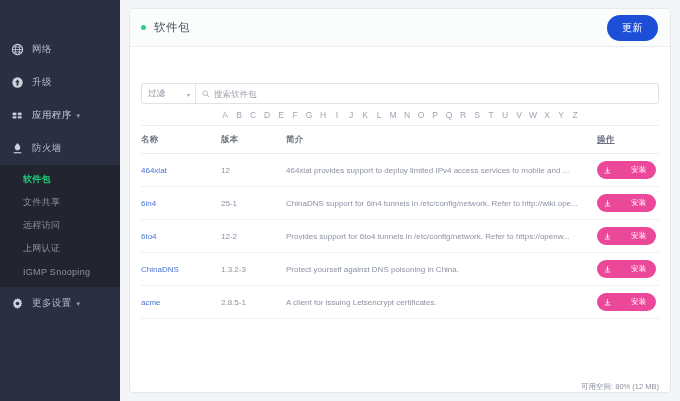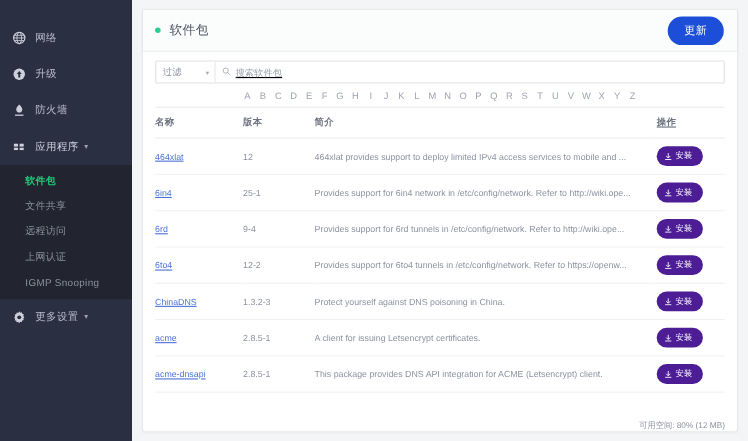--- a/index.html
+++ b/index.html
@@ -9,21 +9,21 @@
     overflow: hidden;
     background: #f4f5f7;
   }
   #app { display: flex; width: 680px; height: 401px; }
 
   
   #sidebar {
     width: 120px; height: 401px;
     background: #2b2f42;
     flex: 0 0 120px;
-    padding-top: 18px;
+    padding-top: 33px;
     position: relative;
   }
   .nav-item {
     display: flex; align-items: center;
     height: 33px;
     padding-left: 11px;
     color: #b7bbc9;
     font-size: 9.5px;
     letter-spacing: .4px;
     cursor: pointer;
@@ -99,41 +99,41 @@
   }
 
   
   #toolbar { padding: 8px 11px 0 11px; }
   #filter-row {
     display: flex;
     height: 21px;
     border: 1px solid #dfe2e7;
     border-radius: 2px;
     overflow: hidden;
+    margin-top: 28px;
   }
   #filter-select {
     width: 54px;
     display: flex; align-items: center;
     padding-left: 6px;
     font-size: 8.5px;
     color: #8b909d;
     border-right: 1px solid #e4e6ea;
     position: relative;
     cursor: pointer;
   }
   #filter-select .sel-caret {
     position: absolute; right: 5px; top: 50%;
     transform: translateY(-50%);
     font-size: 6px; color: #a6abb6;
   }
   #search-wrap {
     flex: 1 1 auto;
     display: flex; 
     padding-left: 6px;
-    text-decoration: underline;
   }
   #search-wrap svg { flex: 0 0 8px; margin-right: 4px; }
   #search-input {
     border: none; outline: none;
     font-size: 8.5px;
     color: #555b68;
     width: 100%;
     font-family: "Liberation Sans", sans-serif;
     background: transparent;
   }
@@ -171,37 +171,36 @@
     padding: 7px 0;
     border-bottom: 1px solid #f0f1f4;
     vertical-align: middle;
   }
   .c-name  { width: 80px; }
   .c-ver   { width: 65px; }
   .c-desc  { }
   .c-act   { width: 66px; text-align: left; padding-left: 4px; text-decoration: underline; }
   td.c-name a {
     color: #4a72d6;
-    text-decoration: underline;
     font-size: 8px;
     cursor: pointer;
   }
   td.c-desc {
     white-space: nowrap; overflow: hidden; text-overflow: ellipsis;
     max-width: 245px;
   }
   .install-btn {
-    background: #4c1d95;
+    background: #ec4899;
     color: #fff;
     border: none;
     border-radius: 10px;
     font-size: 7.5px;
     padding: 4px 9px 4px 7px;
     cursor: pointer;
-    display: inline-flex; align-items: center; gap: 3px;
+    display: inline-flex; align-items: center; gap: 20px;
     font-family: "Liberation Sans", sans-serif;
     letter-spacing: .3px;
   }
   .install-btn svg { display: block; }
 
   
   #space-line {
     text-align: right;
     font-size: 7.5px;
     color: #8b909d;
@@ -229,43 +228,43 @@
 
 
     <div class="nav-item">
       <span class="nav-ico">
         <svg width="13" height="13" viewBox="0 0 16 16">
             <circle cx="8" cy="8" r="6.4" fill="#cdd1dc"></circle>
             <path d="M8 4.4l2.8 3.2H9.1v4.1H6.9V7.6H5.2z" fill="#2b2f42"></path>
           </svg>
       </span>
       <span>升级</span>
-    </div>
-
-    <div class="nav-item">
-      <span class="nav-ico">
-        <svg width="13" height="13" viewBox="0 0 16 16">
-            <path d="M8 1.2c1.9 2 3.4 3.6 3.4 5.6 0 2-1.5 3.5-3.4 3.5S4.6 8.8 4.6 6.8c0-2 1.5-3.6 3.4-5.6z" fill="#cdd1dc"></path>
-            <rect x="3.3" y="12.5" width="9.4" height="1.4" fill="#cdd1dc"></rect>
-          </svg>
-      </span>
-      <span>防火墙</span>
     </div>
 
     <div class="nav-item expanded">
       <span class="nav-ico">
         <svg width="13" height="13" viewBox="0 0 16 16">
             <rect x="2" y="4.5" width="4.6" height="3.2" fill="#cdd1dc"></rect>
             <rect x="8.4" y="4.5" width="4.6" height="3.2" fill="#cdd1dc"></rect>
             <rect x="2" y="9" width="4.6" height="2.6" fill="#cdd1dc"></rect>
             <rect x="8.4" y="9" width="4.6" height="2.6" fill="#cdd1dc"></rect>
           </svg>
       </span>
       <span>应用程序</span>
       <span class="caret">▾</span>
+    </div>
+
+    <div class="nav-item">
+      <span class="nav-ico">
+        <svg width="13" height="13" viewBox="0 0 16 16">
+            <path d="M8 1.2c1.9 2 3.4 3.6 3.4 5.6 0 2-1.5 3.5-3.4 3.5S4.6 8.8 4.6 6.8c0-2 1.5-3.6 3.4-5.6z" fill="#cdd1dc"></path>
+            <rect x="3.3" y="12.5" width="9.4" height="1.4" fill="#cdd1dc"></rect>
+          </svg>
+      </span>
+      <span>防火墙</span>
     </div>
 
     <div id="submenu">
       <div class="sub-item active">
         <span>软件包</span>
       </div>
       <div class="sub-item">
         <span>文件共享</span>
       </div>
       <div class="sub-item">
@@ -368,35 +367,21 @@
                         <path d="M6 1v6M3.2 5.2L6 8l2.8-2.8" fill="none" stroke="#fff" stroke-width="1.4" stroke-linecap="round" stroke-linejoin="round"></path>
                         <path d="M1.8 10.3h8.4" stroke="#fff" stroke-width="1.4" stroke-linecap="round"></path>
                       </svg>
                     </span>
                     <span>安装</span>
                   </button></td>
               </tr>
               <tr>
                 <td class="c-name"><a>6in4</a></td>
                 <td class="c-ver">25-1</td>
-                <td class="c-desc">Provides support for 6in4 network in /etc/config/network. Refer to http://wiki.ope...</td>
-                <td class="c-act"><button class="install-btn">
-                    <span>
-                      <svg width="7" height="7" viewBox="0 0 12 12">
-                        <path d="M6 1v6M3.2 5.2L6 8l2.8-2.8" fill="none" stroke="#fff" stroke-width="1.4" stroke-linecap="round" stroke-linejoin="round"></path>
-                        <path d="M1.8 10.3h8.4" stroke="#fff" stroke-width="1.4" stroke-linecap="round"></path>
-                      </svg>
-                    </span>
-                    <span>安装</span>
-                  </button></td>
-              </tr>
-              <tr>
-                <td class="c-name"><a>6rd</a></td>
-                <td class="c-ver">9-4</td>
-                <td class="c-desc">Provides support for 6rd tunnels in /etc/config/network. Refer to http://wiki.ope...</td>
+                <td class="c-desc">ChinaDNS support for 6in4 tunnels in /etc/config/network. Refer to http://wiki.ope...</td>
                 <td class="c-act"><button class="install-btn">
                     <span>
                       <svg width="7" height="7" viewBox="0 0 12 12">
                         <path d="M6 1v6M3.2 5.2L6 8l2.8-2.8" fill="none" stroke="#fff" stroke-width="1.4" stroke-linecap="round" stroke-linejoin="round"></path>
                         <path d="M1.8 10.3h8.4" stroke="#fff" stroke-width="1.4" stroke-linecap="round"></path>
                       </svg>
                     </span>
                     <span>安装</span>
                   </button></td>
               </tr>
@@ -435,34 +420,20 @@
                 <td class="c-act"><button class="install-btn">
                     <span>
                       <svg width="7" height="7" viewBox="0 0 12 12">
                         <path d="M6 1v6M3.2 5.2L6 8l2.8-2.8" fill="none" stroke="#fff" stroke-width="1.4" stroke-linecap="round" stroke-linejoin="round"></path>
                         <path d="M1.8 10.3h8.4" stroke="#fff" stroke-width="1.4" stroke-linecap="round"></path>
                       </svg>
                     </span>
                     <span>安装</span>
                   </button></td>
               </tr>
-              <tr>
-                <td class="c-name"><a>acme-dnsapi</a></td>
-                <td class="c-ver">2.8.5-1</td>
-                <td class="c-desc">This package provides DNS API integration for ACME (Letsencrypt) client.</td>
-                <td class="c-act"><button class="install-btn">
-                    <span>
-                      <svg width="7" height="7" viewBox="0 0 12 12">
-                        <path d="M6 1v6M3.2 5.2L6 8l2.8-2.8" fill="none" stroke="#fff" stroke-width="1.4" stroke-linecap="round" stroke-linejoin="round"></path>
-                        <path d="M1.8 10.3h8.4" stroke="#fff" stroke-width="1.4" stroke-linecap="round"></path>
-                      </svg>
-                    </span>
-                    <span>安装</span>
-                  </button></td>
-              </tr>
             </tbody>
         </table>
       </div>
 
       <div id="space-line">可用空间: 80% (12 MB)</div>
 
     </div>
   </div>
 </div>
 

